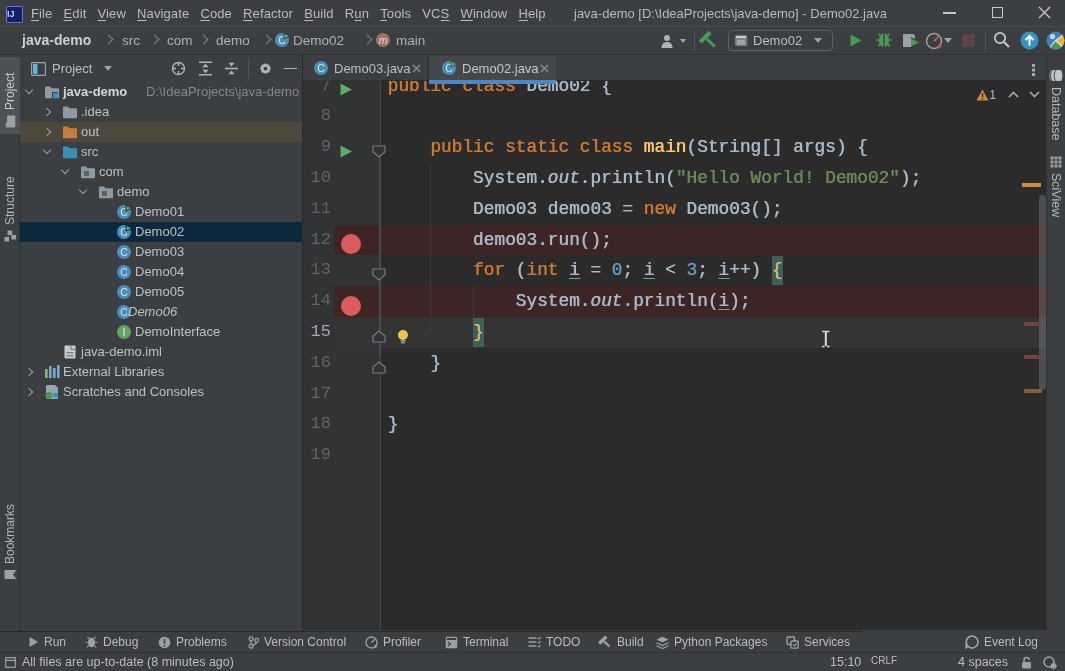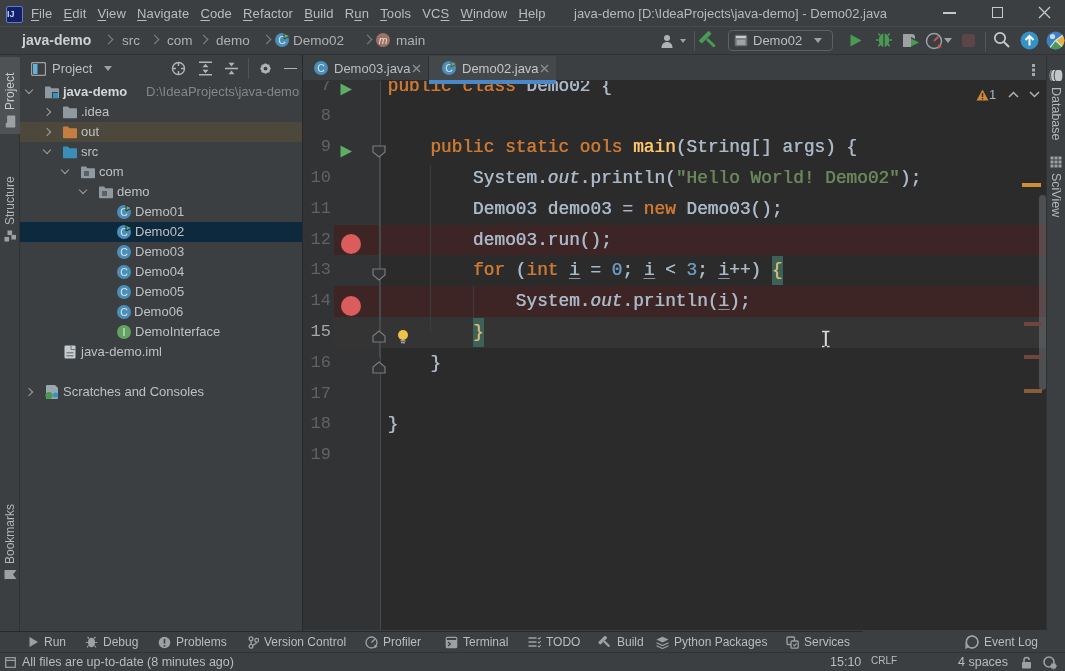--- a/index.html
+++ b/index.html
@@ -307,41 +307,53 @@
       </span>
     <span class="lbl" style="left:115px;">Demo05</span>
   </div>
   <div class="trow" style="top:247px;">
     <span class="ticon" style="left:96px;">
         <svg width="16" height="16" viewBox="0 0 16 16">
           <circle cx="8" cy="8" r="7" fill="#4a8fb9"></circle>
           <text x="8" y="12" font-family="Liberation Sans" font-size="10.5" fill="#d6e4ee" text-anchor="middle">C</text>
         </svg>
       </span>
-    <span class="lbl" style="left:114px;">Demo06</span>
+    <span class="lbl" style="left:108px;font-style:italic;">Demo06</span>
   </div>
   <div class="trow" style="top:267px;">
     <span class="ticon" style="left:96px;">
         <svg width="16" height="16" viewBox="0 0 16 16">
           <circle cx="8" cy="8" r="7" fill="#62a262"></circle>
           <text x="8" y="12" font-family="Liberation Sans" font-size="10.5" fill="#e2eee2" text-anchor="middle">I</text>
         </svg>
       </span>
     <span class="lbl" style="left:115px;">DemoInterface</span>
   </div>
   <div class="trow" style="top:287px;">
     <span class="ticon" style="left:42px;">
         <svg width="16" height="16" viewBox="0 0 16 16">
           <rect x="2.5" y="1.5" width="11" height="13" rx="1" fill="#c6cbcf"></rect>
           <path d="M9 1.5 v4 h4" fill="none" stroke="#6e7377" stroke-width="1"></path>
           <rect x="4.5" y="8" width="7" height="1.4" fill="#7d8287"></rect>
           <rect x="4.5" y="11" width="7" height="1.4" fill="#7d8287"></rect>
         </svg>
       </span>
     <span class="lbl" style="left:61px;">java-demo.iml</span>
+  </div>
+  <div class="trow" style="top:307px;">
+    <span class="chev closed" style="left:6px;"></span>
+    <span class="ticon" style="left:24px;">
+        <svg width="16" height="16" viewBox="0 0 16 16">
+          <rect x="1" y="5" width="2.6" height="9" fill="#87b87f"></rect>
+          <rect x="5" y="2" width="2.6" height="12" fill="#7ba7c9"></rect>
+          <rect x="9" y="4" width="2.6" height="10" fill="#7ba7c9"></rect>
+          <rect x="13" y="1" width="2.6" height="13" fill="#7ba7c9"></rect>
+        </svg>
+      </span>
+    <span class="lbl" style="left:43px;">External Libraries</span>
   </div>
   <div class="trow" style="top:327px;">
     <span class="chev closed" style="left:6px;"></span>
     <span class="ticon" style="left:24px;">
         <svg width="16" height="16" viewBox="0 0 16 16">
           <path fill="#9aa7b0" d="M3 1h8l3 3v10a1 1 0 01-1 1H3a1 1 0 01-1-1V2a1 1 0 011-1z"></path>
           <circle cx="5" cy="11.5" r="3.6" fill="#4c9653"></circle>
           <circle cx="11.5" cy="11" r="2.6" fill="#3592c4"></circle>
         </svg>
       </span>
@@ -432,21 +444,21 @@
         <path d="M1 12 h12 v-6 l-6 -5 l-6 5 z" fill="#313335" stroke="#787b7d" stroke-width="1.2"></path>
       </svg>
 
     <svg class="abs" style="left:93px;top:248px;" width="14" height="15" viewBox="0 0 14 15">
         <circle cx="7" cy="6" r="5" fill="#f0c24a"></circle>
         <rect x="4.5" y="11" width="5" height="1.5" fill="#9c9c9c"></rect>
         <rect x="5" y="13" width="4" height="1.4" fill="#9c9c9c"></rect>
       </svg>
 
     <pre class="cl" style="top:-10.4px;"><span class="kw">public class</span> Demo02 {</pre>
-    <pre class="cl" style="top:51.2px;">    <span class="kw">public static ools</span> <span class="mtd">main</span>(String[] args) {</pre>
+    <pre class="cl" style="top:51.2px;">    <span class="kw">public static class</span> <span class="mtd">main</span>(String[] args) {</pre>
     <pre class="cl" style="top:82px;">        System.<span class="fld">out</span>.println(<span class="str">"Hello World! Demo02"</span>);</pre>
     <pre class="cl" style="top:112.8px;">        Demo03 demo03 = <span class="kw">new</span> Demo03();</pre>
     <pre class="cl" style="top:143.6px;">        demo03.run();</pre>
     <pre class="cl" style="top:174.4px;">        <span class="kw">for</span> (<span class="kw">int</span> <span class="vu">i</span> = <span class="num">0</span>; <span class="vu">i</span> &lt; <span class="num">3</span>; <span class="vu">i</span>++) <span style="color:#d5b778;">{</span></pre>
     <pre class="cl" style="top:205.2px;">            System.<span class="fld">out</span>.println(<span class="vu">i</span>);</pre>
     <pre class="cl" style="top:236px;">        <span style="color:#d5b778;">}</span></pre>
     <pre class="cl" style="top:266.8px;">    }</pre>
     <pre class="cl" style="top:328.4px;">}</pre>
 
     <svg class="abs" style="left:516px;top:249px;" width="13" height="18" viewBox="0 0 13 18">

